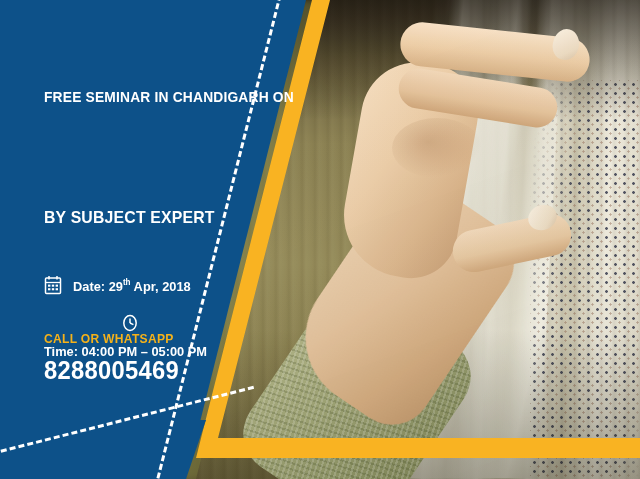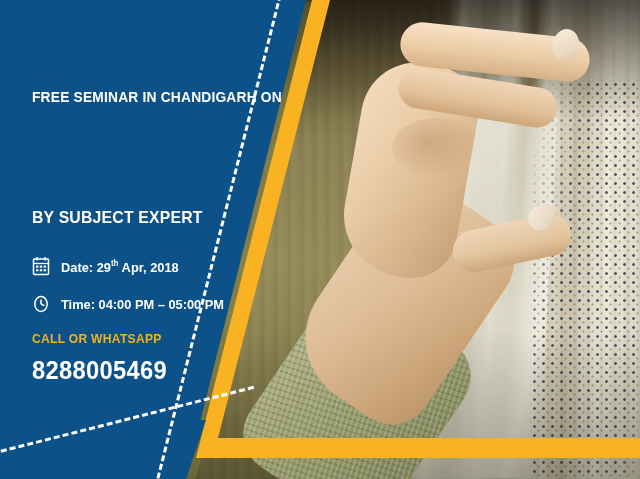--- a/index.html
+++ b/index.html
@@ -221,21 +221,21 @@
     left:-8px; top:452px;
     width:270px; height:0;
     border-top:3px dashed #ffffff;
     transform-origin:left center;
     transform:rotate(-14.2deg);
   }
 
   
   .content {
     position:absolute;
-    left:32px; top:0;
+    left:44px; top:0;
     width:250px; height:479px;
   }
 
   .eyebrow {
     position:absolute; top:88px; left:0;
     color:#ffffff;
     font-size:15px;
     font-weight:bold;
     letter-spacing:0.2px;
     transform:scaleX(0.92);
@@ -270,23 +270,24 @@
   .meta-row {
     position:absolute;
     left:0;
     display:flex;
     align-items:center;
     gap:11px;
     color:#ffffff;
     font-size:13.5px;
     font-weight:bold;
     white-space:nowrap;
+    margin-top:19px;
   }
   .meta-date { top:256px; }
-  .meta-time { top:294px; }
+  .meta-time { top:294px;flex-direction:column; }
   .meta-row .label { transform:scaleX(0.95); transform-origin:left center; }
   .meta-row sup { font-size:8.5px; vertical-align:super; }
 
   .icon { width:18px; height:20px; flex:0 0 18px; display:block; }
 
   .cta-label {
     position:absolute; top:331px; left:0;
     color:#f5b21a;
     font-size:13px;
     font-weight:bold;

